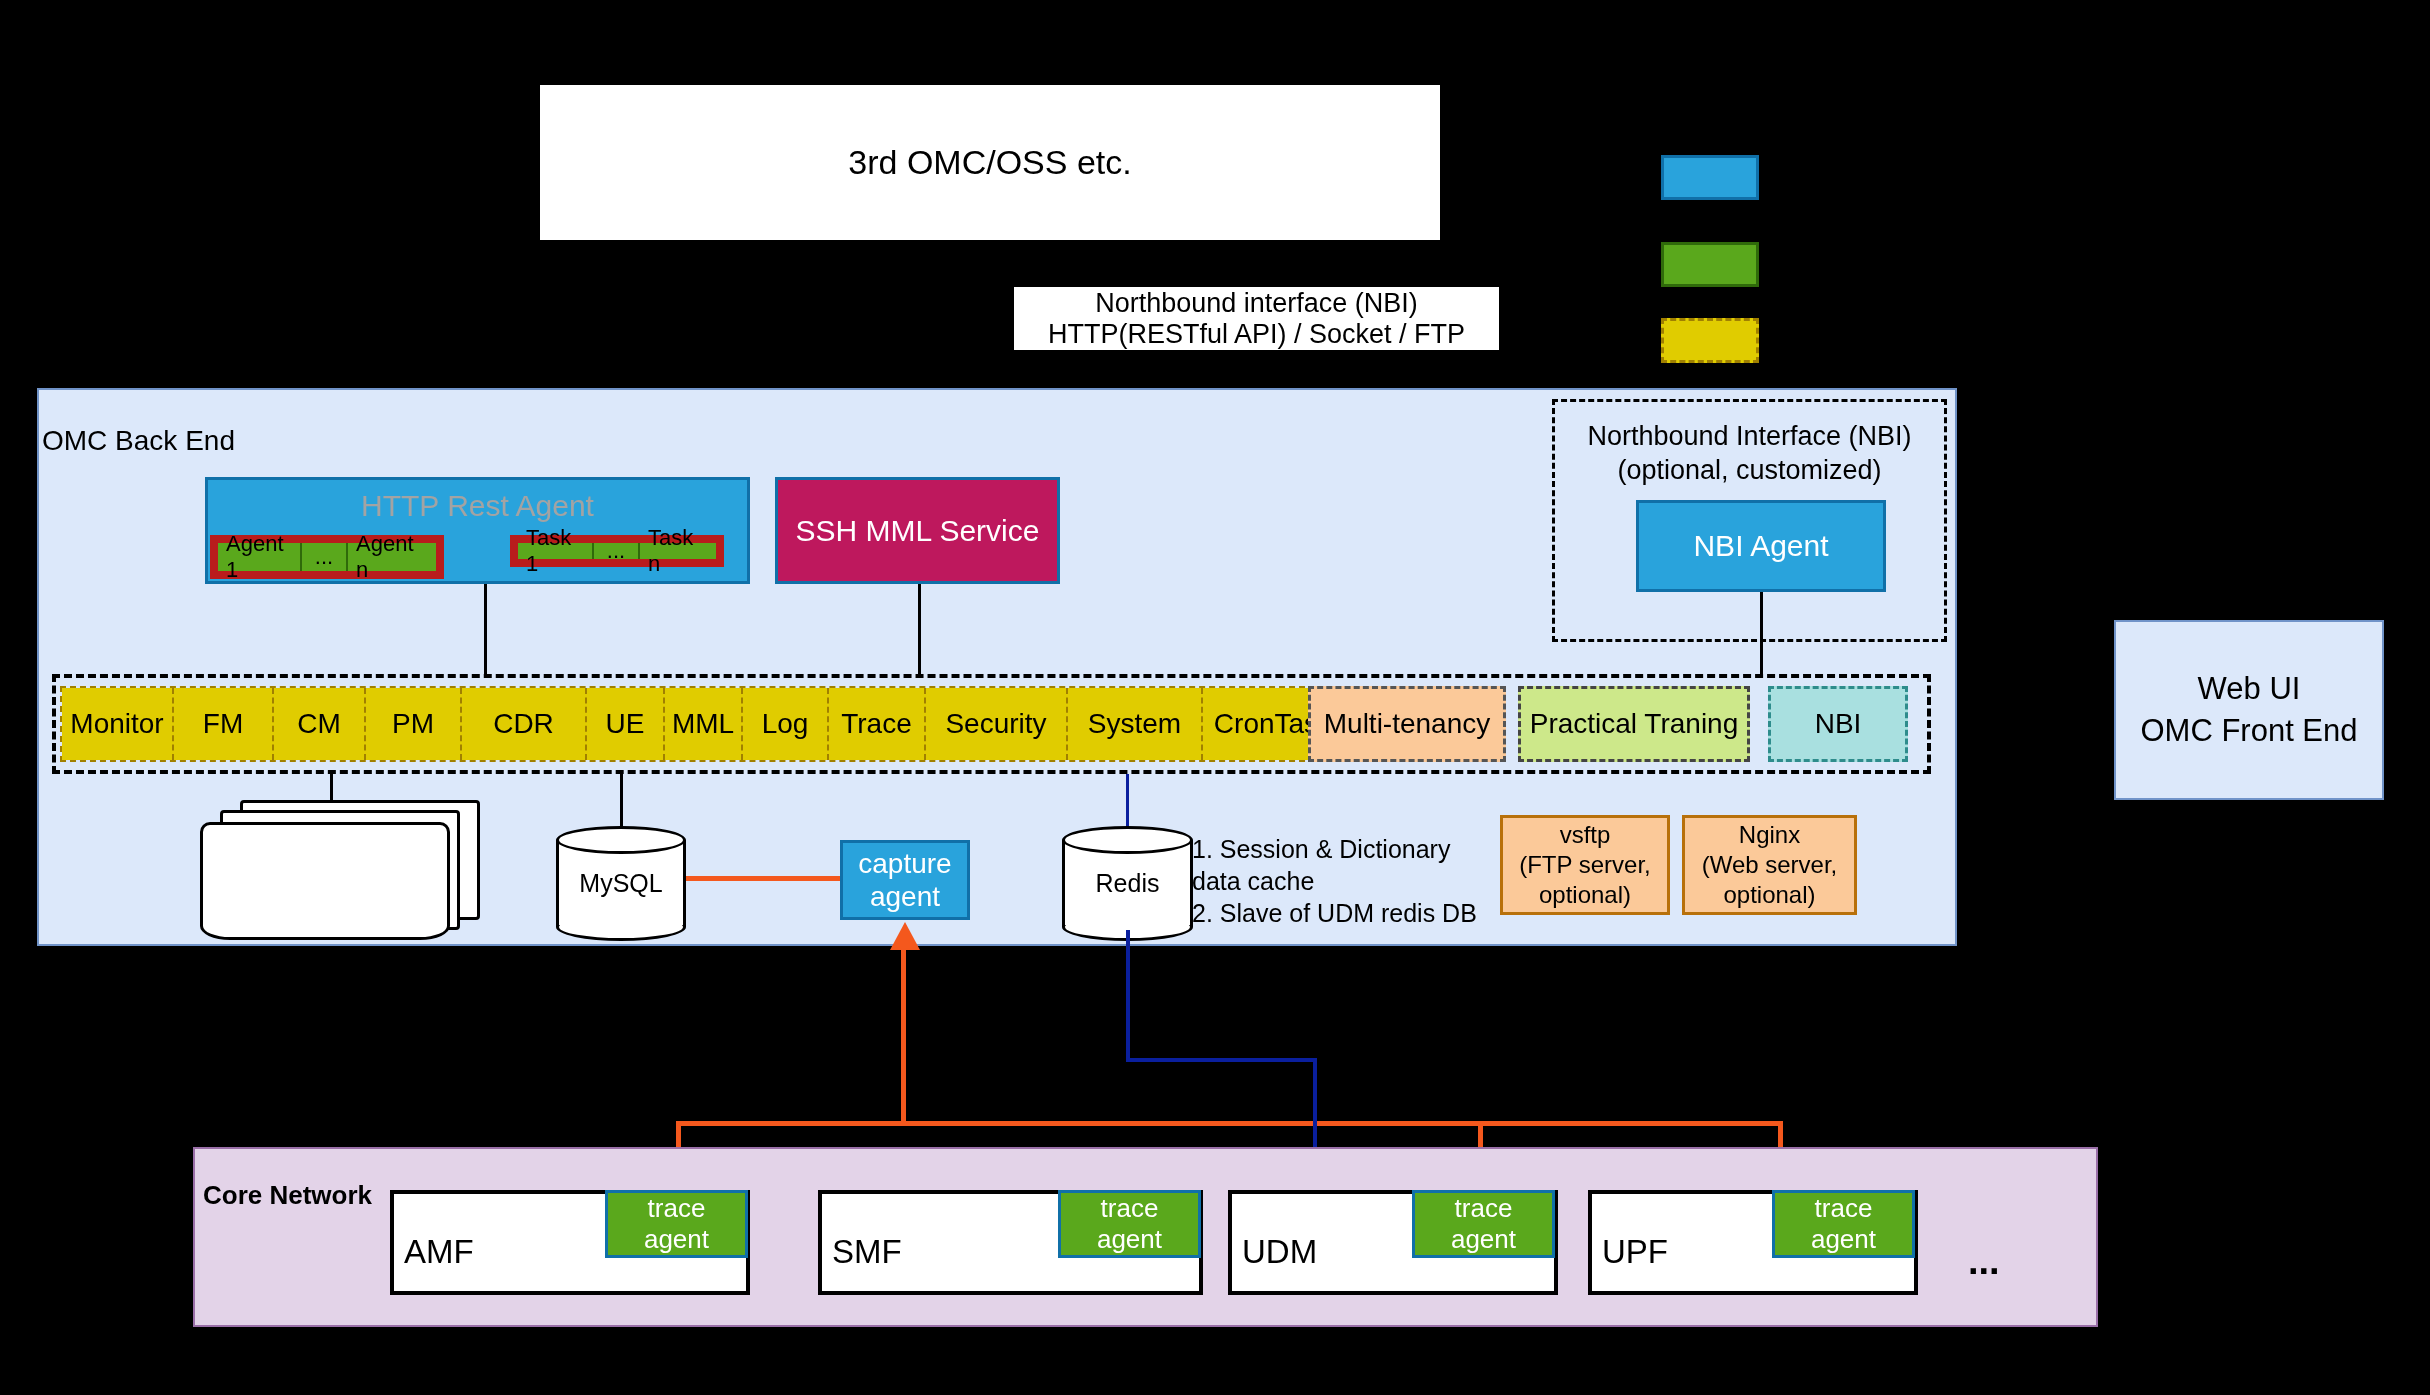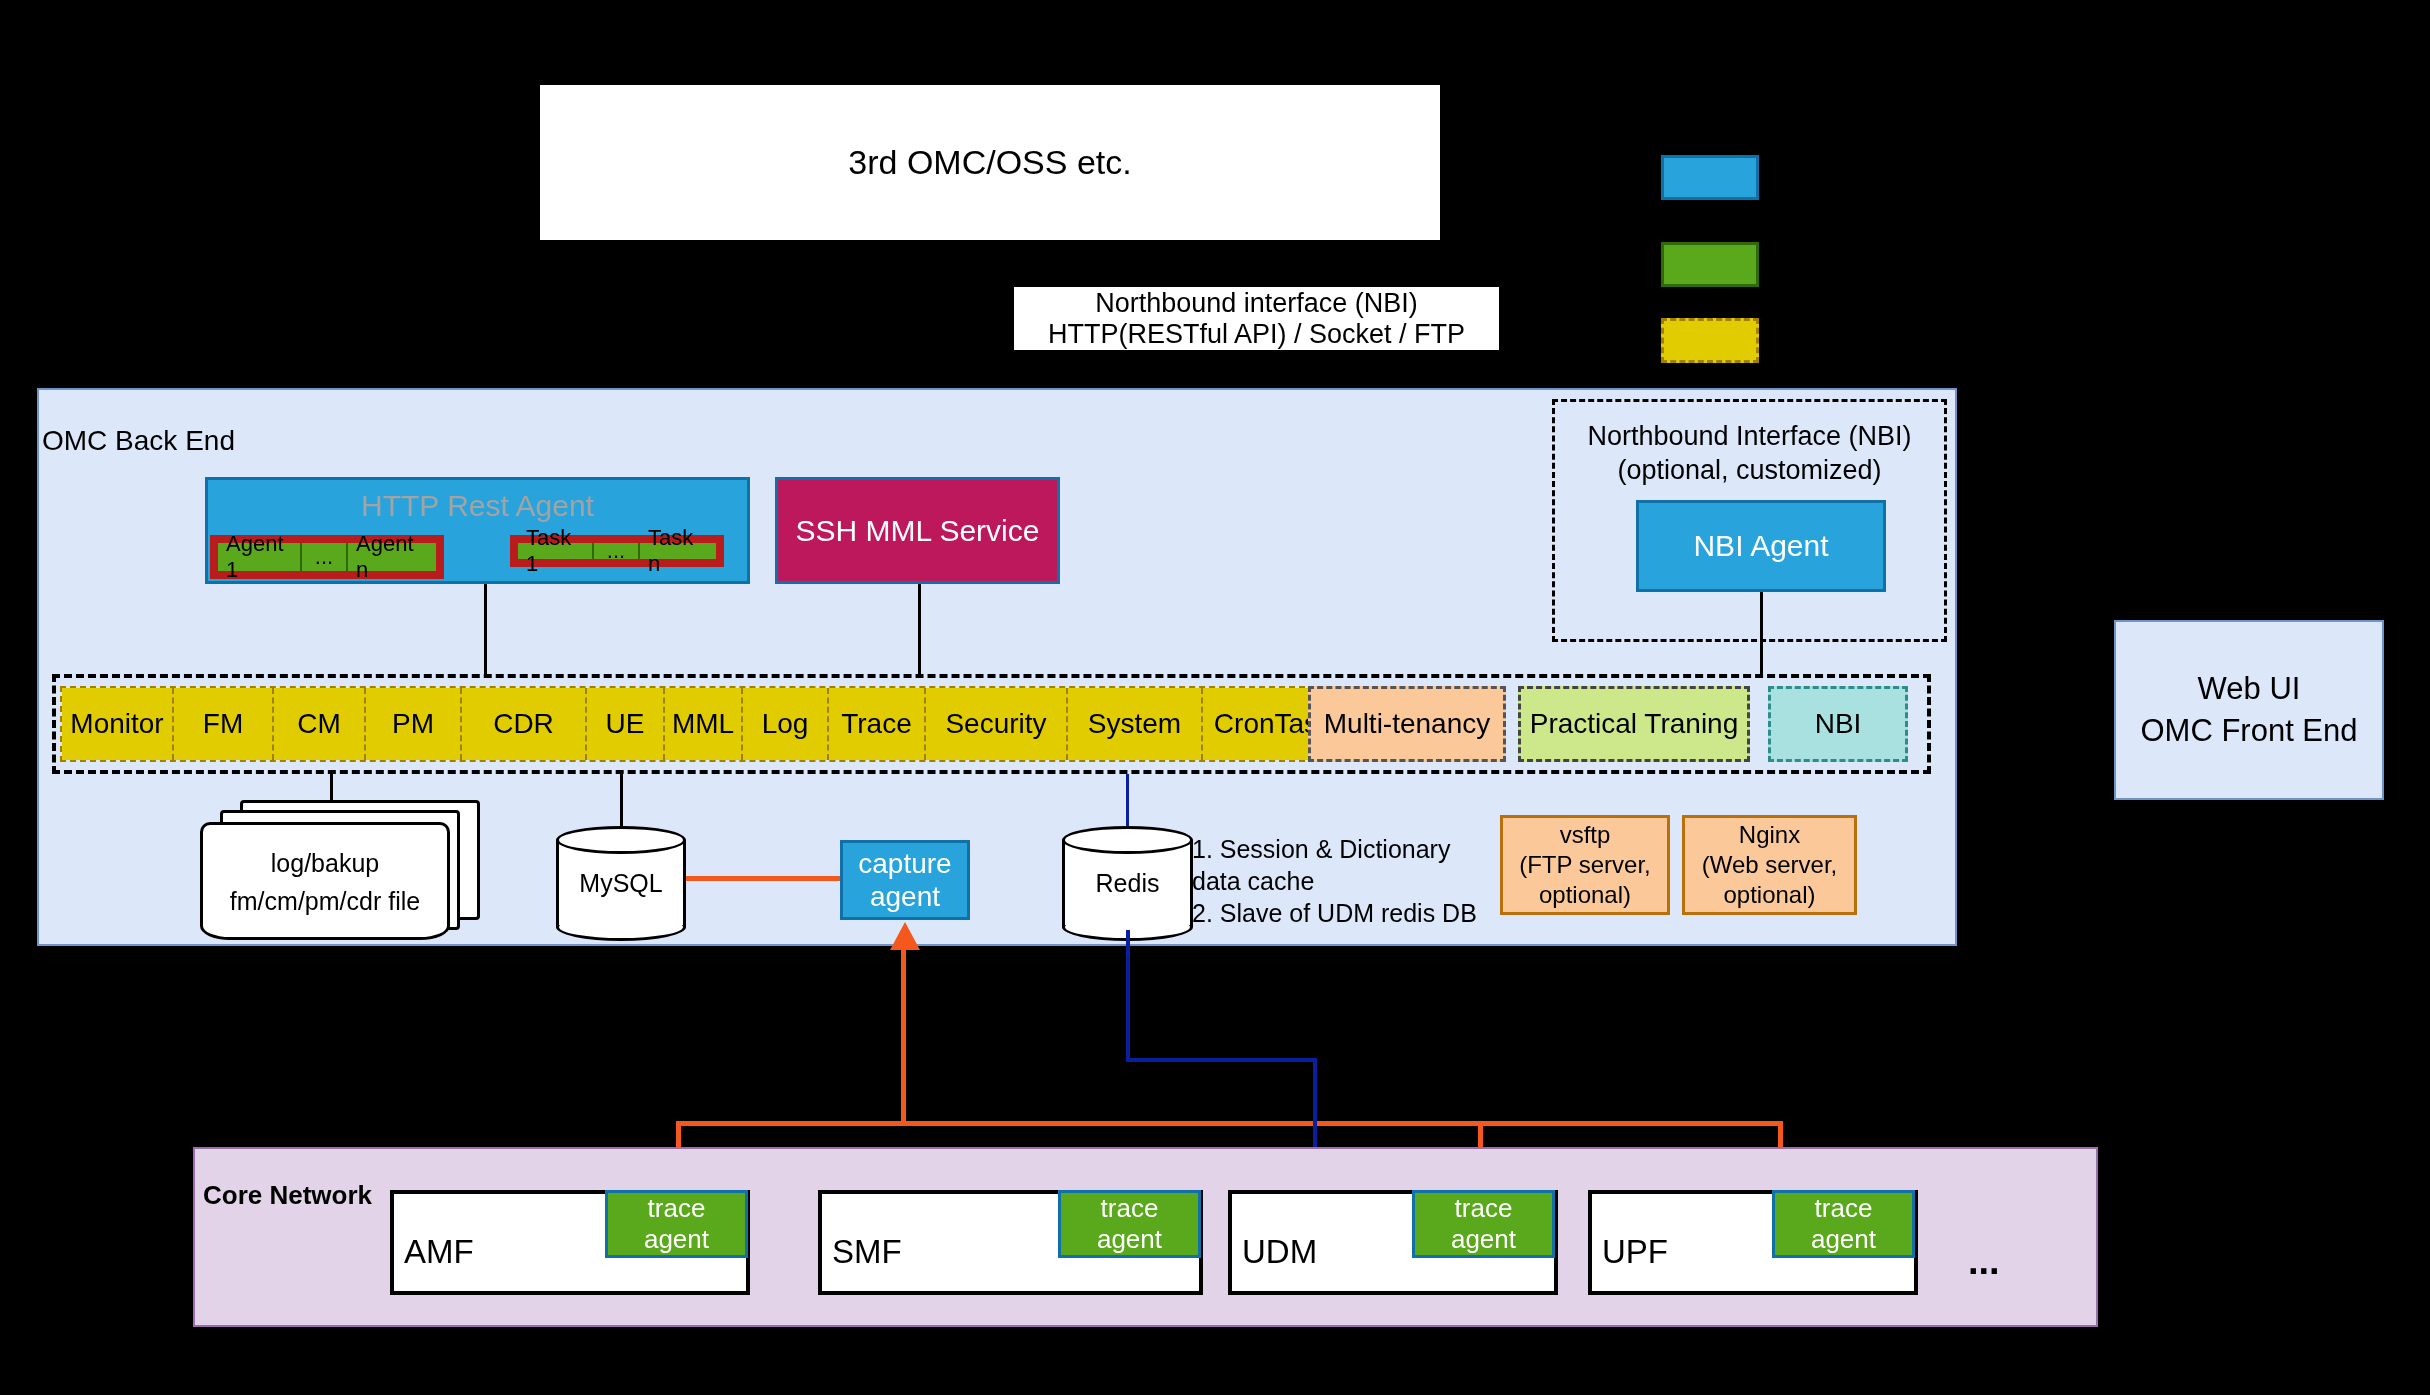--- a/index.html
+++ b/index.html
@@ -295,24 +295,20 @@
 <div class="abs mod-special" id="mod-nbi">NBI</div>
 
 <div class="ln abs" style="left:330px; top:774px; width:3px; height:52px;"></div>
 <div class="ln abs" style="left:620px; top:774px; width:3px; height:56px;"></div>
 <div class="ln-blue abs" style="left:1126px; top:774px; width:3px; height:56px;"></div>
 
 <div class="abs" id="file-stack">
   <div class="sheet s1"></div>
   <div class="sheet s2"></div>
   <div id="file-stack-front"></div>
-  <div id="file-stack-labels">
-    <span>log/bakup</span>
-    <span>fm/cm/pm/cdr file</span>
-  </div>
 </div>
 
 <div class="cyl" id="mysql-cyl">
   <div class="body"></div>
   <div class="bot"></div>
   <div class="top"></div>
   <div class="lbl">MySQL</div>
 </div>
 
 <div class="cyl" id="redis-cyl">

